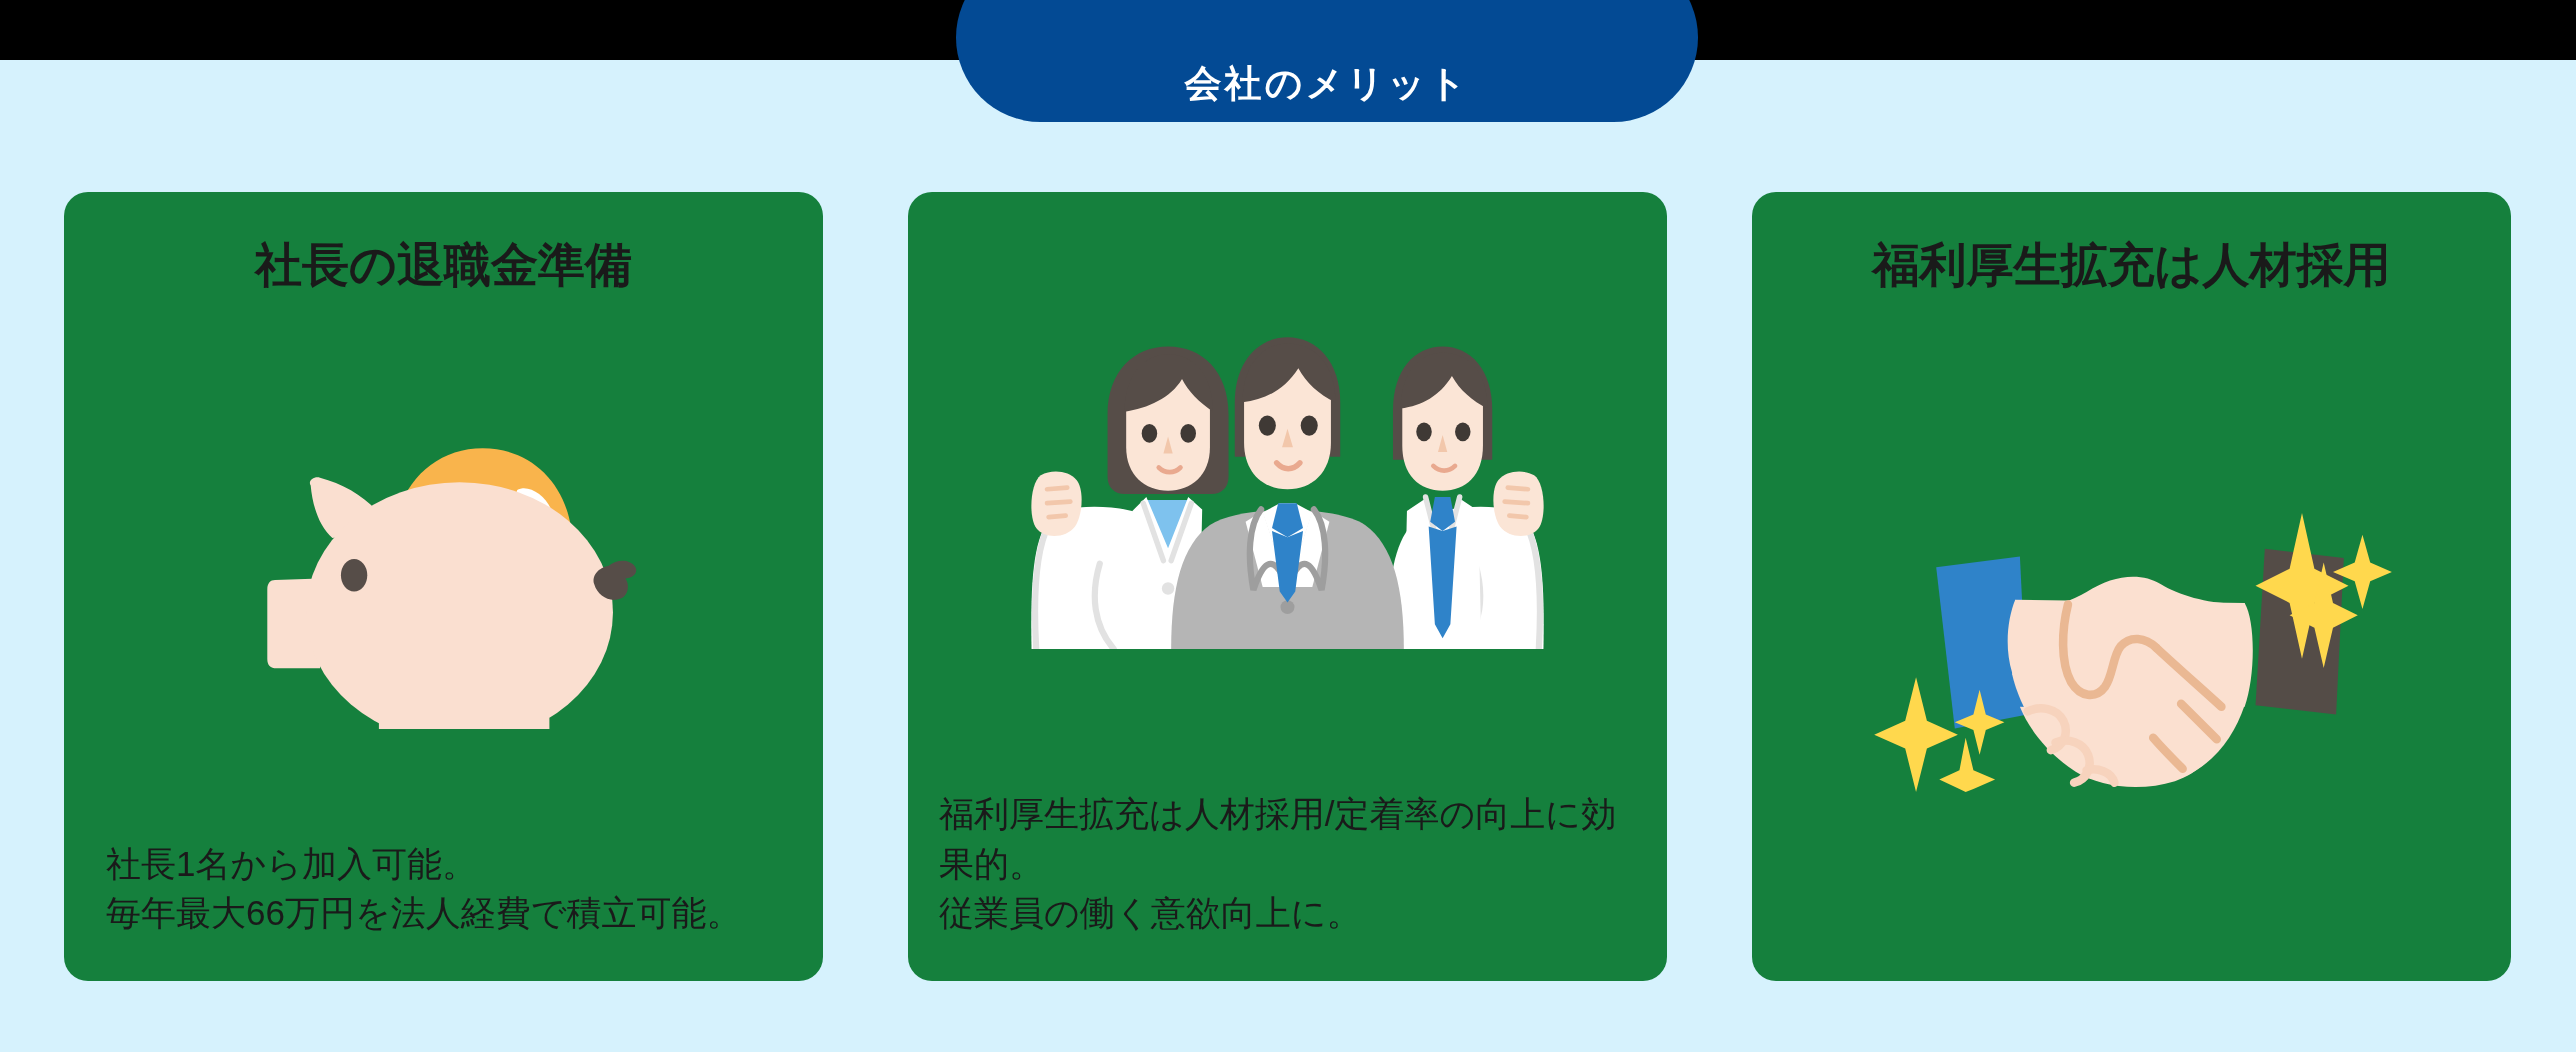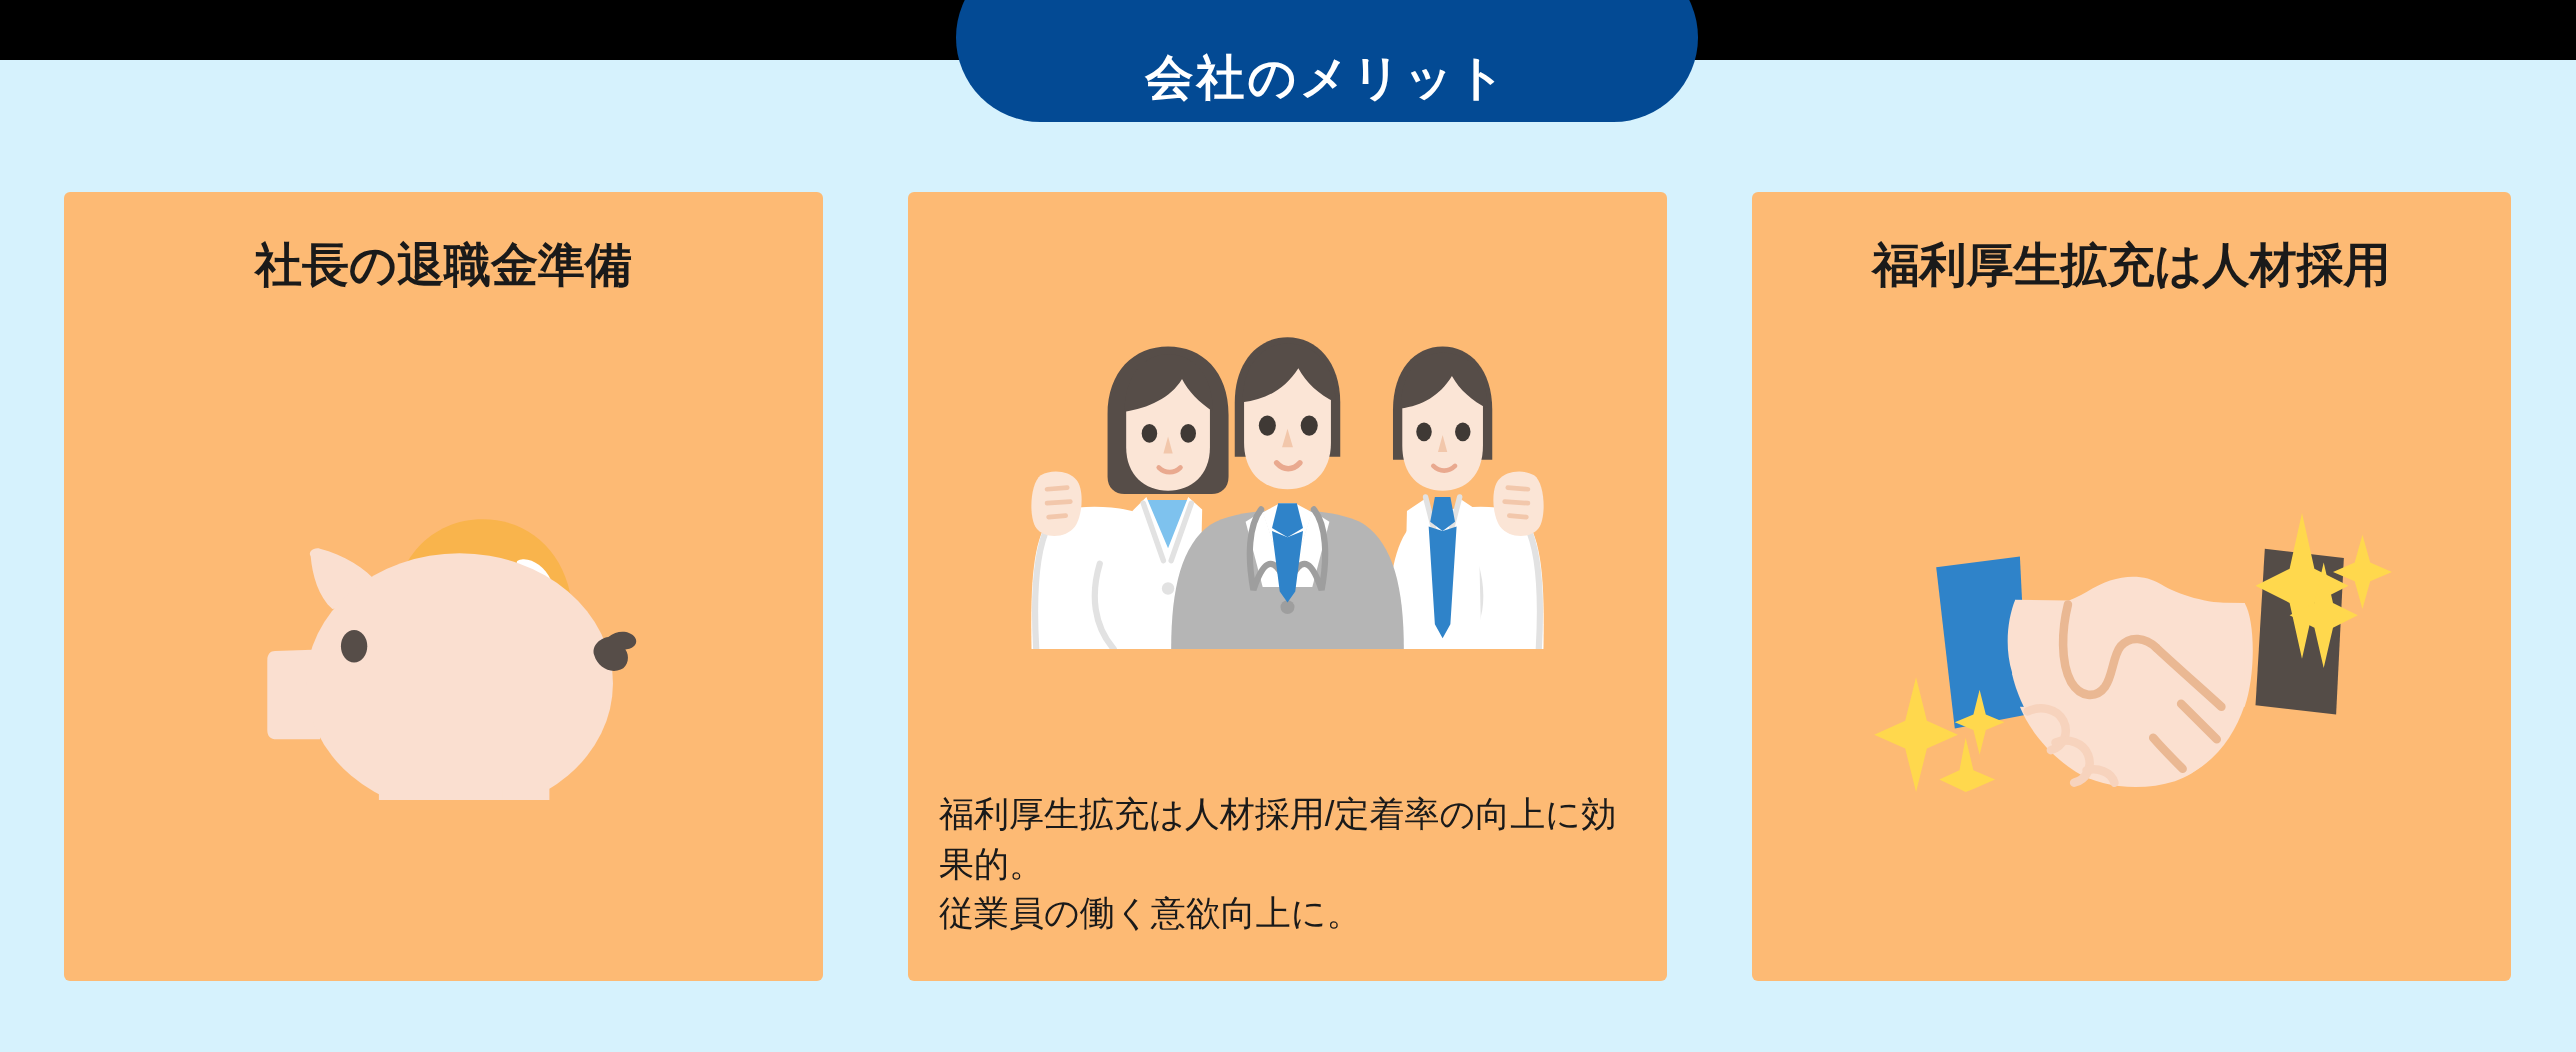--- a/index.html
+++ b/index.html
@@ -35,40 +35,40 @@
     background: #034a94;
     border-radius: 85px;
     display: flex;
     align-items: flex-end;
     justify-content: center;
     box-sizing: border-box;
     padding-bottom: 20px;
   }
   .badge-text {
     color: #ffffff;
-    font-size: 48px;
+    font-size: 37px;
     font-weight: bold;
     letter-spacing: 3.1px;
     line-height: 1;
     white-space: nowrap;
   }
   
   .cards {
     position: absolute;
     left: 64px;
     top: 192px;
     width: 2448px;
     height: 789px;
     display: flex;
     gap: 85px;
   }
   .card {
     position: relative;
-    background: #fdba74;
-    border-radius: 6px;
+    background: #15803d;
+    border-radius: 24px;
     width: 759px;
     box-sizing: border-box;
     display: flex;
     flex-direction: column;
     overflow: hidden;
   }
   .card-title {
     text-align: center;
     color: #1a1a1a;
     font-size: 47px;
@@ -125,20 +125,22 @@
           <ellipse cx="300" cy="270" rx="198" ry="168" fill="#fadfd0"></ellipse>
 
           <path d="M196 406 L196 430 L256 430 L256 406 Z" fill="#fadfd0"></path>
           <path d="M356 406 L356 430 L416 430 L416 406 Z" fill="#fadfd0"></path>
 
           <ellipse cx="164" cy="222" rx="17" ry="21" fill="#564d48"></ellipse>
 
           <path d="M492 210 C504 200 520 202 526 210 C532 218 524 226 514 226 C520 234 518 248 508 252 C494 258 478 248 474 234 C470 222 480 212 492 210 Z" fill="#564d48"></path>
         </svg>
       </div>
+      <div class="card-body">社長1名から加入可能。
+毎年最大66万円を法人経費で積立可能。</div>
     </div>
 
     <div class="card card-2">
       <div class="card-art">
         <svg width="543" height="318" viewBox="0 0 700 410" aria-hidden="true">
 
           <path d="M48 236 C24 262 18 310 20 410 L220 410 C222 330 214 276 190 250 C160 224 78 220 48 236 Z" fill="#ffffff"></path>
           <path d="M42 250 C26 282 22 340 26 410" fill="none" stroke="#e2e2e2" stroke-width="8" stroke-linecap="round"></path>
           <path d="M108 300 C96 340 100 380 126 410" fill="none" stroke="#e2e2e2" stroke-width="8" stroke-linecap="round"></path>
 

